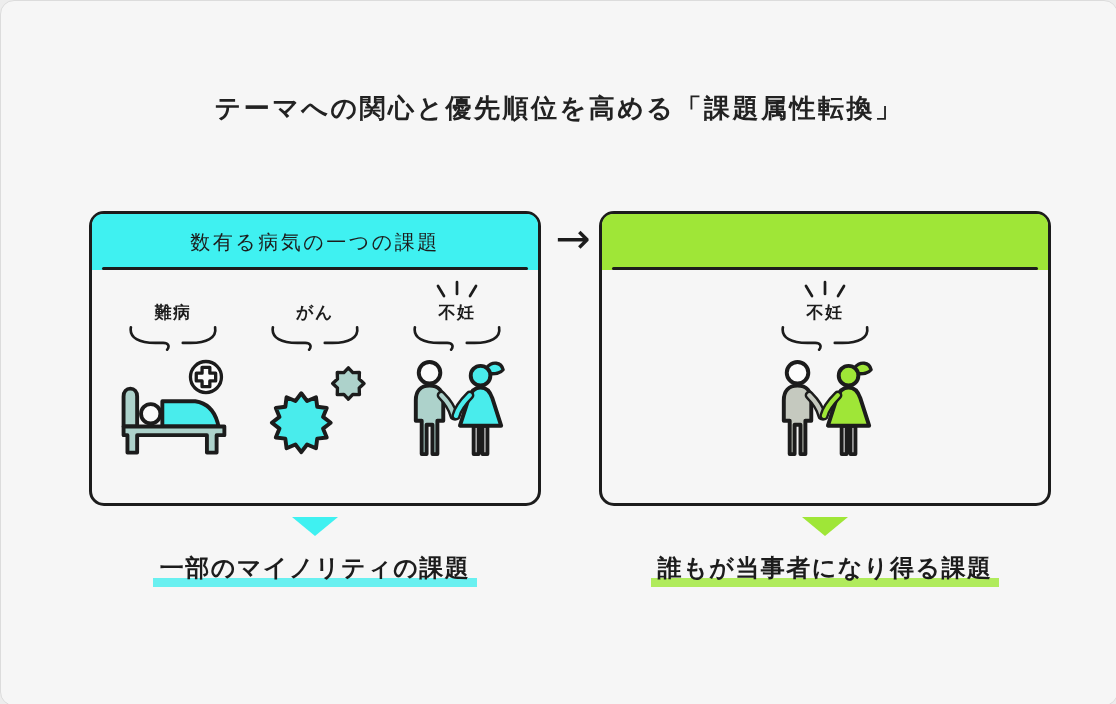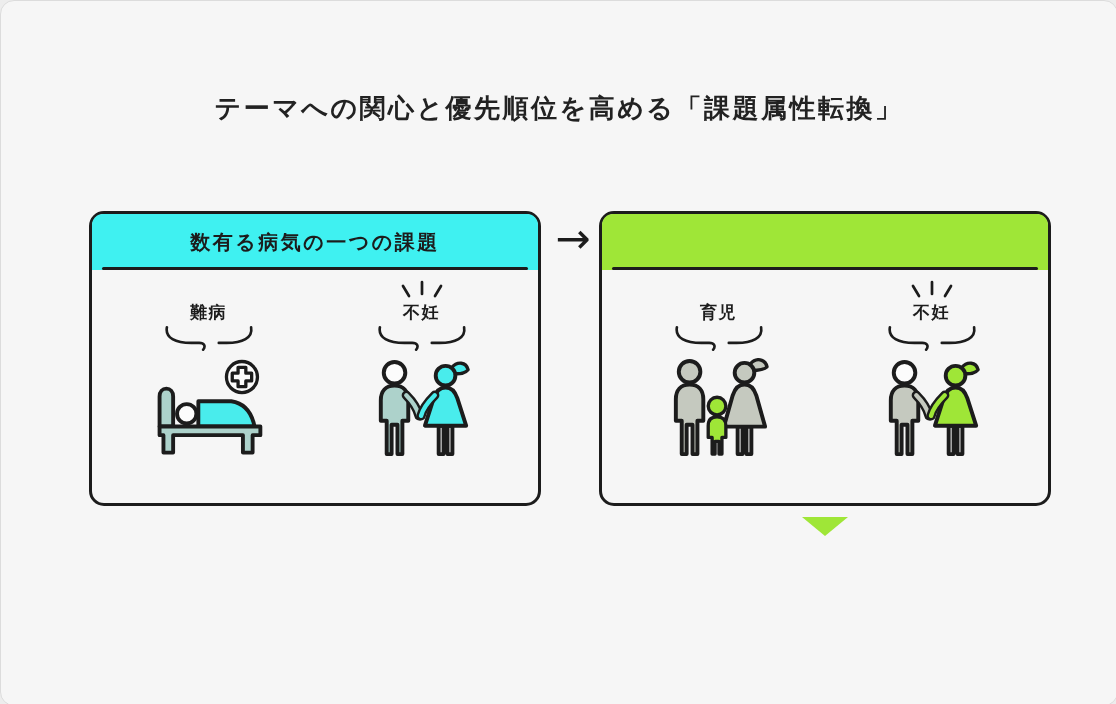--- a/index.html
+++ b/index.html
@@ -20,21 +20,21 @@
         border:1px solid #DCDCDC;border-radius:14px;overflow:hidden;margin:0 auto;}
   .title{position:absolute;top:90px;left:0;width:100%;text-align:center;margin:0;
          font-size:26px;font-weight:700;letter-spacing:2.5px;color:#222;}
   
   .panel{position:absolute;top:210px;width:452px;height:295px;box-sizing:border-box;
          background:var(--bg);border:3px solid var(--ink);border-radius:15px;}
   .panel.left{left:88px;}
   .panel.right{left:598px;}
   .panel-header{position:relative;height:56px;border-radius:11px 11px 0 0;
                 display:flex;align-items:center;justify-content:center;
-                font-size:20px;font-weight:700;letter-spacing:2.5px;}
+                font-size:20px;font-weight:400;letter-spacing:2.5px;}
   .panel-header.cyan{background:var(--cyan);}
   .panel-header.lime{background:var(--lime);}
   .header-rule{position:absolute;left:10px;right:10px;bottom:0;height:3px;
                background:var(--ink);border-radius:2px;}
   .panel-body{display:flex;justify-content:space-around;padding:30px 10px 0;}
   .icon-group{position:relative;width:140px;display:flex;flex-direction:column;align-items:center;}
   .group-label{height:24px;line-height:24px;font-size:17px;font-weight:700;letter-spacing:1.5px;}
   .bracket{width:94px;height:26px;margin-top:1px;}
   .figure{margin-top:7px;height:102px;display:block;}
   .emph{position:absolute;top:-20px;left:50%;transform:translateX(-50%);}
@@ -97,20 +97,31 @@
         <svg class="figure" width="126" height="102" viewBox="0 0 130 104">
           <circle class="shape paper-f thin" cx="99" cy="19" r="16"></circle>
           <path class="shape paper-f thin" d="M95,9 H103 V15 H109 V23 H103 V29 H95 V23 H89 V15 H95 Z"></path>
           <path class="shape teal-f" d="M14,39 C14,34 17,31 21,31 C25,31 28,34 28,39 L28,70 L14,70 Z"></path>
           <circle class="shape paper-f" cx="42" cy="57" r="10"></circle>
           <path class="shape cyan-f" d="M54,44 L88,44 C101,46 108,55 111,66 L112,70 L54,70 Z"></path>
           <path class="shape teal-f" d="M14,70 H118 V79 H110 V97 H100 V79 H28 V97 H18 V79 H14 Z"></path>
         </svg>
       </div>
 
+      <div class="icon-group">
+        <div class="group-label">がん</div>
+        <svg class="bracket" viewBox="0 0 96 26">
+          <path class="ink-line" d="M5,2 C3,13 14,18 30,18 L38,18 C43,18 45,21 42,25"></path>
+          <path class="ink-line" d="M91,2 C93,13 82,18 66,18 L58,18"></path>
+        </svg>
+        <svg class="figure" width="118" height="102" viewBox="0 0 120 104">
+          <polygon class="shape teal-f thin" transform="translate(94,26)" points="16,0 11.09,4.59 11.31,11.31 4.59,11.09 0,16 -4.59,11.09 -11.31,11.31 -11.09,4.59 -16,0 -11.09,-4.59 -11.31,-11.31 -4.59,-11.09 0,-16 4.59,-11.09 11.31,-11.31 11.09,-4.59"></polygon>
+          <polygon class="shape cyan-f" transform="translate(46,66)" points="30,0 22.2,5.95 25.98,15 16.26,16.26 15,25.98 5.95,22.2 0,30 -5.95,22.2 -15,25.98 -16.26,16.26 -25.98,15 -22.2,5.95 -30,0 -22.2,-5.95 -25.98,-15 -16.26,-16.26 -15,-25.98 -5.95,-22.2 0,-30 5.95,-22.2 15,-25.98 16.26,-16.26 25.98,-15 22.2,-5.95"></polygon>
+        </svg>
+      </div>
 
       <div class="icon-group">
         <svg class="emph" width="44" height="18" viewBox="0 0 44 18">
           <path class="ink-line" d="M9,16 L3,6"></path>
           <path class="ink-line" d="M22,14 L22,2"></path>
           <path class="ink-line" d="M35,16 L41,6"></path>
         </svg>
         <div class="group-label">不妊</div>
         <svg class="bracket" viewBox="0 0 96 26">
           <path class="ink-line" d="M5,2 C3,13 14,18 30,18 L38,18 C43,18 45,21 42,25"></path>
@@ -135,37 +146,20 @@
 
   <div class="arrow">→</div>
 
   <section class="panel right">
     <header class="panel-header lime">
       <span class="header-rule"></span>
     </header>
     <div class="panel-body">
 
 
-      <div class="icon-group">
-        <div class="group-label">育児</div>
-        <svg class="bracket" viewBox="0 0 96 26">
-          <path class="ink-line" d="M5,2 C3,13 14,18 30,18 L38,18 C43,18 45,21 42,25"></path>
-          <path class="ink-line" d="M91,2 C93,13 82,18 66,18 L58,18"></path>
-        </svg>
-        <svg class="figure" width="118" height="102" viewBox="0 0 120 104">
-          <circle class="shape gray-f" cx="30" cy="14" r="11"></circle>
-          <path class="shape gray-f" d="M30,27 C21,27 16,33 16,42 L16,64 L22,64 L22,98 L27,98 L27,68 L33,68 L33,98 L38,98 L38,64 L44,64 L44,42 C44,33 39,27 30,27 Z"></path>
-          <path class="shape gray-f thin" d="M92,6 C98,-1 107,1 109,9 C105,13 99,12 94,13 Z"></path>
-          <circle class="shape gray-f" cx="86" cy="15" r="10"></circle>
-          <path class="shape paper-f" d="M79,70 L84,70 L84,98 L79,98 Z M88,70 L93,70 L93,98 L88,98 Z"></path>
-          <path class="shape gray-f" d="M86,27 C79,27 76,32 74,38 L65,70 L107,70 L98,38 C96,32 93,27 86,27 Z"></path>
-          <circle class="shape lime-f thin" cx="58" cy="49" r="9"></circle>
-          <path class="shape lime-f thin" d="M58,60 C52,60 49,63 49,69 L49,81 L53,81 L53,98 L56,98 L56,85 L60,85 L60,98 L63,98 L63,81 L67,81 L67,69 C67,63 64,60 58,60 Z"></path>
-        </svg>
-      </div>
 
       <div class="icon-group">
         <svg class="emph" width="44" height="18" viewBox="0 0 44 18">
           <path class="ink-line" d="M9,16 L3,6"></path>
           <path class="ink-line" d="M22,14 L22,2"></path>
           <path class="ink-line" d="M35,16 L41,6"></path>
         </svg>
         <div class="group-label">不妊</div>
         <svg class="bracket" viewBox="0 0 96 26">
           <path class="ink-line" d="M5,2 C3,13 14,18 30,18 L38,18 C43,18 45,21 42,25"></path>
@@ -181,18 +175,23 @@
           <path class="shape paper-f" d="M77,69 L82,69 L82,98 L77,98 Z M86,69 L91,69 L91,98 L86,98 Z"></path>
           <path class="shape woman-fill" d="M84,30 C77,30 74,35 72,41 L63,69 L105,69 L96,41 C94,35 91,30 84,30 Z"></path>
           <path class="limb-o" d="M73,38 C66,45 61,51 59,59"></path>
           <path class="limb-f woman-arm" d="M73,38 C66,45 61,51 59,59"></path>
         </svg>
       </div>
 
     </div>
   </section>
 
+  <div class="caption-block left">
+    <div class="tri"></div>
+    <div class="caption ul-cyan">一部のマイノリティの課題</div>
+  </div>
 
   <div class="caption-block right">
     <div class="tri lime"></div>
+    <div class="caption ul-lime">誰もが当事者になり得る課題</div>
   </div>
 
 </div>
 
 </body></html>

